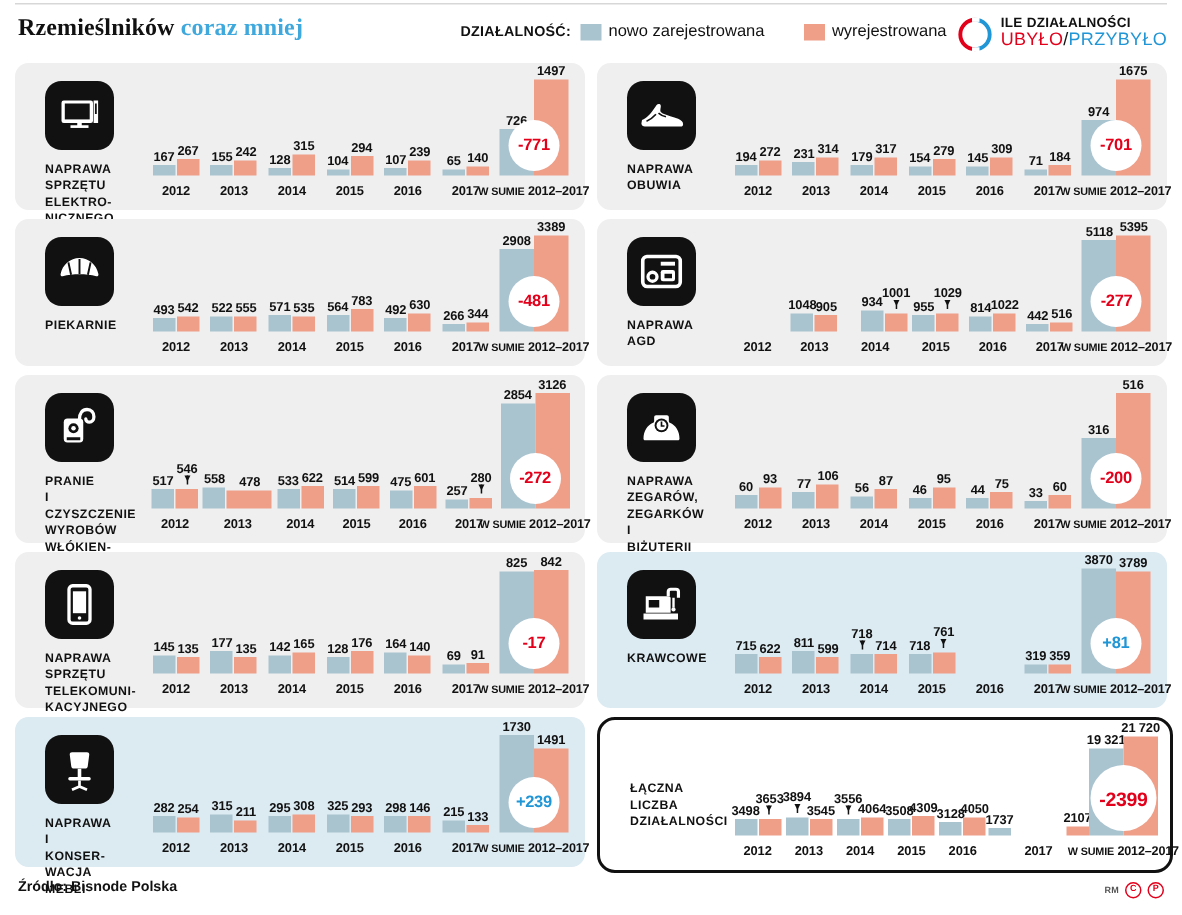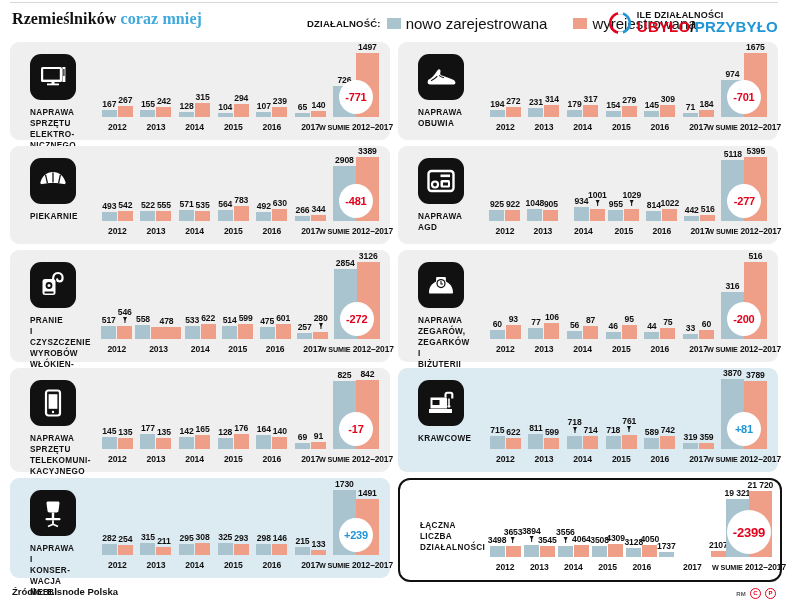--- a/index.html
+++ b/index.html
@@ -12,26 +12,26 @@
   
   .header{position:absolute;left:10px;top:8px;width:768px;height:28px;}
   .title{position:absolute;left:2px;top:2px;font-size:16px;font-weight:bold;letter-spacing:.1px;
          font-family:"Liberation Serif", serif;white-space:nowrap;}
   .title .accent{color:#3fa9dd;font-weight:bold;}
   .legend{position:absolute;left:297px;top:7px;display:flex;align-items:center;gap:6px;font-size:9px;}
   .legend-label{font-weight:bold;font-size:9.5px;letter-spacing:.2px;}
   .sw{width:14px;height:11px;display:inline-block;}
   .sw.blue{background:#a9c3cf;}
   .sw.pink{background:#ef9e87;}
-  .legend-item{display:flex;align-items:center;gap:5px;font-size:15px;}
+  .legend-item{display:flex;align-items:center;gap:5px;font-size:11px;}
   .legend-gap{width:14px;}
   .brandbox{position:absolute;right:0;top:2px;display:flex;align-items:flex-start;gap:4px;}
   .brandtext{line-height:11px;}
   .brandtext .l1{font-size:9px;font-weight:bold;letter-spacing:.2px;color:#111;}
-  .brandtext .l2{font-size:15px;font-weight:bold;letter-spacing:.2px;}
+  .brandtext .l2{font-size:12px;font-weight:normal;letter-spacing:.2px;}
   .brandtext .l2 .ub{color:#e3001b;}
   .brandtext .l2 .sl{color:#111;}
   .brandtext .l2 .pr{color:#2196d6;}
   
   .panel{position:absolute;border-radius:9px;background:#efefef;}
   .panel.blue{background:#dceaf2;}
   .panel.outline{background:#ffffff;border:2px solid #111;border-radius:12px;}
   .icon-col{position:absolute;left:14px;top:10px;width:74px;}
   .icon-badge{width:46px;height:46px;border-radius:11px;background:#111;margin:2px auto 0 6px;
       display:flex;align-items:center;justify-content:center;}
@@ -407,28 +407,20 @@
             <rect x="14.5" y="14" width="9.5" height="7.5" rx="1.5" fill="#fff"></rect>
             <rect x="17" y="16.5" width="5" height="3" fill="#111"></rect>
             <rect x="14.5" y="8.5" width="9.5" height="2.6" fill="#fff"></rect>
           </svg>
         </div>
         <div class="cat-label">NAPRAWA<br>AGD</div>
       </div>
       <div class="chart">
         <div class="groups">
           <div class="grp">
-            <div class="bars">
-              <div class="bar blue" style="height: 10.9496px;">
-                <span class="vlab">925</span>
-              </div>
-              <div class="bar pink" style="height: 10.9141px;">
-                <span class="vlab">922</span>
-              </div>
-            </div>
             <span class="xlab">2012</span>
           </div>
           <div class="grp">
             <div class="bars">
               <div class="bar blue" style="height: 12.4057px;">
                 <span class="vlab">1048</span>
               </div>
               <div class="bar pink" style="height: 10.7129px;">
                 <span class="vlab">905</span>
               </div>
@@ -833,28 +825,20 @@
               <div class="bar blue" style="height: 12.9099px;">
                 <span class="vlab">718</span>
               </div>
               <div class="bar pink" style="height: 13.683px;">
                 <span class="vlab arrow">761</span>
               </div>
             </div>
             <span class="xlab">2015</span>
           </div>
           <div class="grp">
-            <div class="bars">
-              <div class="bar blue" style="height: 10.5904px;">
-                <span class="vlab">589</span>
-              </div>
-              <div class="bar pink" style="height: 13.3414px;">
-                <span class="vlab">742</span>
-              </div>
-            </div>
             <span class="xlab">2016</span>
           </div>
           <div class="grp">
             <div class="bars">
               <div class="bar blue" style="height: 5.73571px;">
                 <span class="vlab">319</span>
               </div>
               <div class="bar pink" style="height: 6.45493px;">
                 <span class="vlab">359</span>
               </div>

